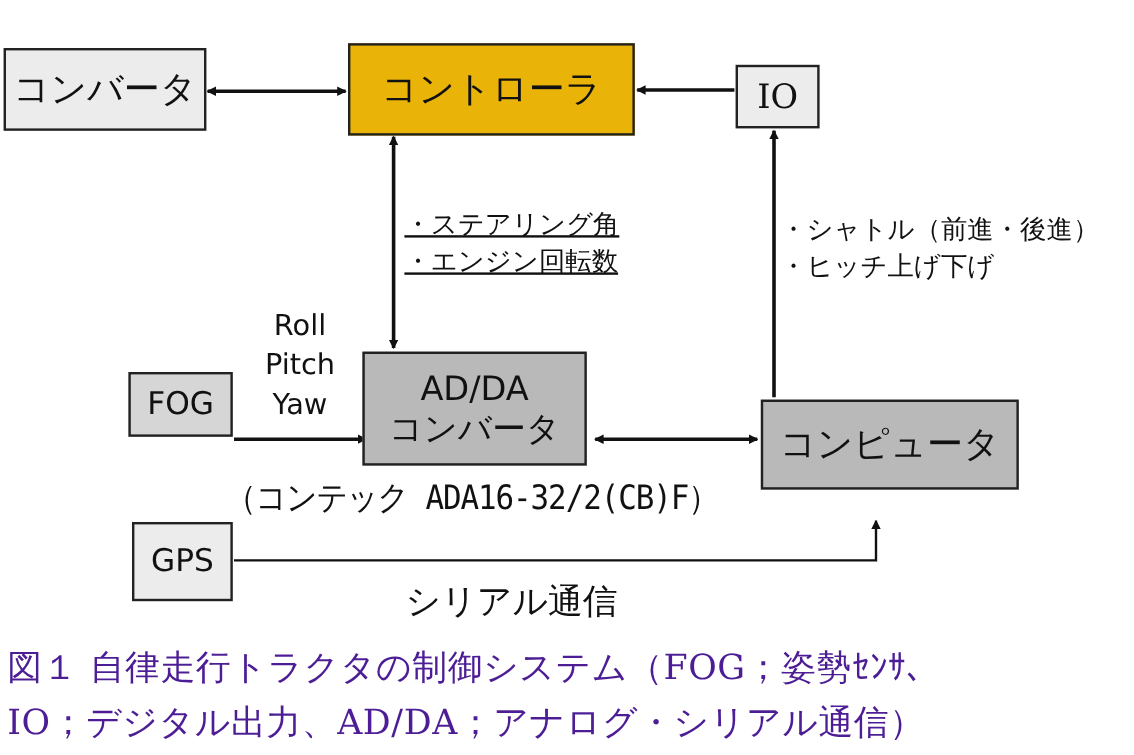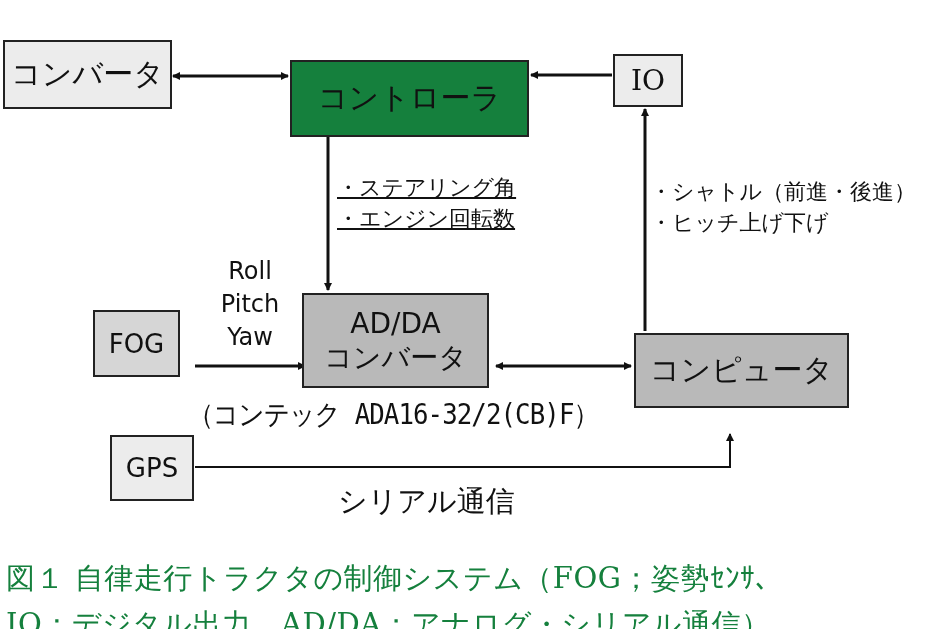--- a/index.html
+++ b/index.html
@@ -2,26 +2,26 @@
 <html><head>
 <meta charset="utf-8">
 <style>
   html, body { margin: 0; padding: 0; background: #ffffff; }
   body { width: 945px; height: 629px; position: relative; overflow: hidden;
          font-family: "DejaVu Sans", "Liberation Sans", sans-serif; color: #111; }
   .box { position: absolute; box-sizing: border-box; border: 2px solid #222;
          display: flex; align-items: center; justify-content: center; text-align: center; }
   .light { background: #ececec; }
   .mid { background: #d6d6d6; }
-  .dark { background: #15803d; margin-top: 24px; }
+  .dark { background: #eab308; }
   .dark2 { background: #b9b9b9; }
   .label { position: absolute; white-space: nowrap; }
   svg.wires { position: absolute; left: 0; top: 0; }
   .caption { position: absolute; left: 6px; font-family: "DejaVu Serif", "Liberation Serif", serif;
-             font-size: 29px; letter-spacing: 0.5px; white-space: nowrap; color: #15803d; margin-top: 22px; }
+             font-size: 29px; letter-spacing: 0.5px; white-space: nowrap; color: #4c1d95; }
 </style>
 </head>
 <body>
 
 <svg class="wires" width="945" height="629">
   <defs>
     <marker id="ah" markerWidth="8" markerHeight="8" refX="7" refY="4" orient="auto-start-reverse" markerUnits="userSpaceOnUse">
       <path d="M0,0 L8,4 L0,8 z" fill="#111"></path>
     </marker>
   </defs>
@@ -46,21 +46,21 @@
 </div>
 
 <div class="box dark" style="left:290px;top:36px;width:239px;height:77px;font-size:30px;">
   <span>コントローラ</span>
 </div>
 
 <div class="box light" style="left:613px;top:54px;width:70px;height:53px;font-size:28px;font-family:'DejaVu Serif','Liberation Serif',serif;">
   <span>IO</span>
 </div>
 
-<div class="box mid" style="left:93px;top:310px;width:87px;height:67px;font-size:26px;">
+<div class="box mid" style="left:107px;top:310px;width:87px;height:54px;font-size:26px;">
   <span>FOG</span>
 </div>
 
 <div class="box dark2" style="left:302px;top:293px;width:187px;height:95px;font-size:28px;flex-direction:column;line-height:1.2;">
   <span>AD/DA</span>
   <span>コンバータ</span>
 </div>
 
 <div class="box dark2" style="left:634px;top:333px;width:215px;height:75px;font-size:30px;">
   <span>コンピュータ</span>

